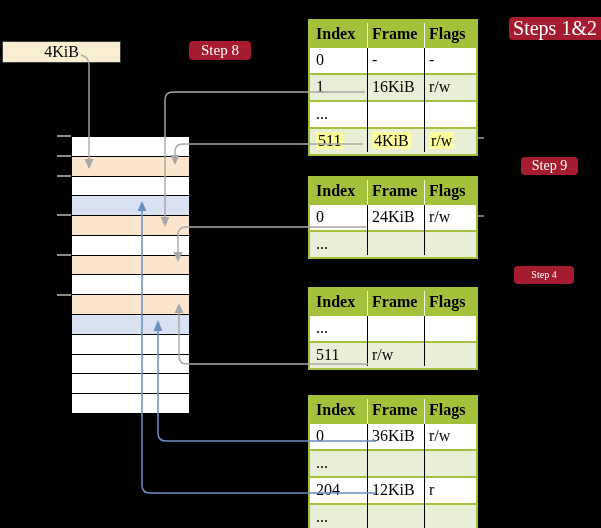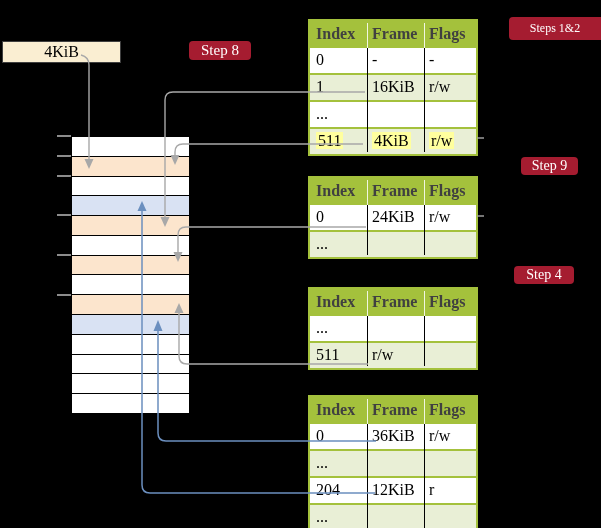--- a/index.html
+++ b/index.html
@@ -15,36 +15,36 @@
   .kib-box{
     position:absolute;left:2px;top:41px;width:117px;height:20px;background:var(--cream);
     border:1px solid #3f3f3f;color:#000;text-align:center;font-size:16px;line-height:20px;
   }
   
   .steplabel{
     position:absolute;background:var(--red);color:#fff;text-align:center;
     border-radius:4px;font-size:15px;white-space:nowrap;
   }
   .lb-step0{left:189px;top:41px;width:62px;height:19px;line-height:19px;}
-  .lb-steps12{left:509px;top:17px;width:92px;height:23px;line-height:23px;font-size:12px;border-radius:4px 0 0 4px;}
+  .lb-steps12{left:509px;top:17px;width:92px;height:23px;line-height:23px;font-size:20px;border-radius:4px 0 0 4px;}
   .lb-step3{left:521px;top:157px;width:57px;height:18px;line-height:18px;font-size:14px;}
-  .lb-step4{left:514px;top:266px;width:60px;height:18px;line-height:18px;font-size:14px;}
+  .lb-step4{left:514px;top:266px;width:60px;height:18px;line-height:18px;font-size:10px;}
   
   .memory-strip{
     position:absolute;left:71px;top:136px;width:119px;height:278px;
     display:flex;flex-direction:column;
   }
   .mrow{flex:1;border:1px solid #000;margin-top:-1px;box-sizing:border-box;}
   .mrow:first-child{margin-top:0;}
   .tick{position:absolute;left:57px;width:14px;height:2px;background:#8c8c8c;}
   
   .ptable{position:absolute;left:308px;width:170px;border:2px solid var(--green);background:#fff;box-sizing:border-box;}
   .t0{top:19px;} .t1{top:176px;} .t2{top:287px;} .t3{top:395px;}
   .thead{display:flex;background:var(--green);height:25px;}
-  .hcell{color:#404040;font-weight:bold;font-size:16px;line-height:25px;box-sizing:border-box;}
+  .hcell{color:#000000;font-weight:bold;font-size:16px;line-height:25px;box-sizing:border-box;}
   .trow{display:flex;height:27px;background:#fff;border-top:2px solid var(--green);box-sizing:border-box;}
   .trow:first-of-type{border-top:1px solid #3c3c1a;height:26px;}
   .trow.shaded{background:var(--rowgreen);}
   .tcell{font-size:16px;line-height:24px;color:#000;box-sizing:border-box;overflow:hidden;white-space:nowrap;}
   .cw0{width:55px;padding-left:6px;}
   .cw1{width:57px;padding-left:7px;}
   .cw2{width:54px;padding-left:7px;}
   .hl{background:var(--yellow);padding:0 2px;}
   .vsep{position:absolute;width:1px;}
   .vsep.hd{top:2px;height:25px;background:rgba(255,255,255,.85);}

